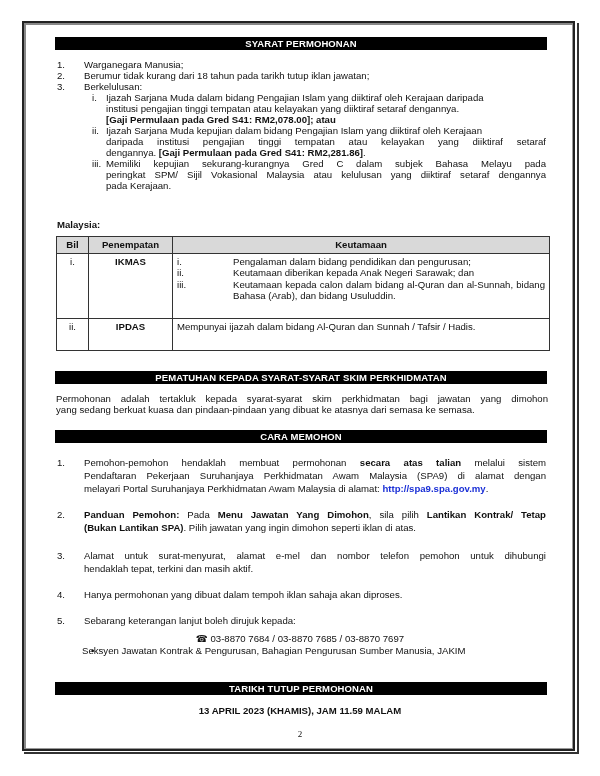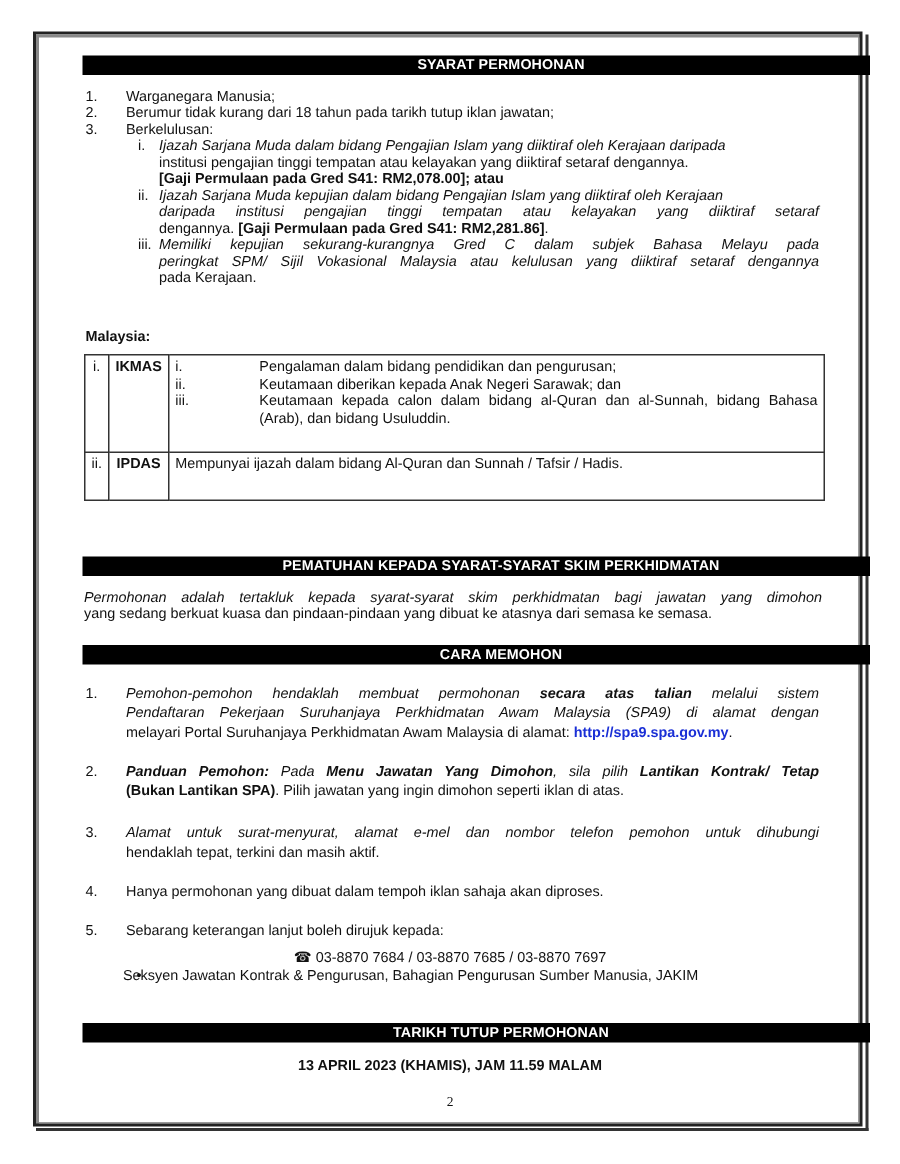--- a/index.html
+++ b/index.html
@@ -2,23 +2,23 @@
 <html><head>
 <meta charset="utf-8">
 <style>
   html, body { margin:0; padding:0; background:#ffffff; }
   body { width:600px; height:776px; position:relative; overflow:hidden;
          font-family:"Liberation Sans", sans-serif; color:#111; }
   .frame { position:absolute; left:22px; top:21px; width:553px; height:730px;
            border:2px solid #222; box-shadow: inset 2px 2px 0 #888, inset -1px -1px 0 #999; box-sizing:border-box; background:#fff; }
   .frame-shadow { position:absolute; left:24px; top:23px; width:555px; height:731px; border-right:2px solid #333; border-bottom:2px solid #333; box-sizing:border-box; }
   .bar { position:absolute; left:55px; width:492px; height:13px; background:#000; color:#fff;
-         font-weight:bold; font-size:9.5px; text-align:center; line-height:13px; letter-spacing:0.1px;padding-left:33px; }
+         font-weight:bold; font-size:9.5px; text-align:center; line-height:13px; letter-spacing:0.1px; }
   .t { position:absolute; font-size:9.6px; line-height:11px; white-space:nowrap; }
-  .j { position:absolute; font-size:9.6px; line-height:11px; text-align:justify; text-align-last:left;font-style:italic; }
+  .j { position:absolute; font-size:9.6px; line-height:11px; text-align:justify; text-align-last:left; }
   .b { font-weight:bold; }
   .link { color:#1a2fd6; font-weight:bold; }
   table.keut { position:absolute; left:56px; top:236px; width:494px; border-collapse:collapse; font-size:9.6px; }
   table.keut td, table.keut th { border:1px solid #333; padding:2px 4px; vertical-align:top; line-height:11.5px; }
   table.keut th { background:#d9d9d9; font-weight:bold; text-align:center; }
   .sub { display:flex; }
   .sub .r { width:15px; flex:none; }
   .sub .x { flex:1; text-align:justify;margin-left:41px; }
   .center { text-align:center; }
 </style>
@@ -48,20 +48,25 @@
 <div class="t" style="left:106px;top:147px"><span>dengannya. </span><span class="b">[Gaji Permulaan pada Gred S41: RM2,281.86]</span><span>.</span></div>
 
 <div class="t" style="left:92px;top:158px">iii.</div>
 <div class="j" style="left:106px;top:158px;width:440px;text-align-last:justify">Memiliki kepujian sekurang-kurangnya Gred C dalam subjek Bahasa Melayu pada</div>
 <div class="j" style="left:106px;top:169px;width:440px;text-align-last:justify">peringkat SPM/ Sijil Vokasional Malaysia atau kelulusan yang diiktiraf setaraf dengannya</div>
 <div class="t" style="left:106px;top:180px">pada Kerajaan.</div>
 
 <div class="t b" style="left:57px;top:219px">Malaysia:</div>
 <table class="keut">
   <tbody>
+      <tr>
+    <th style="width:23px">Bil</th>
+    <th style="width:75px">Penempatan</th>
+    <th>Keutamaan</th>
+  </tr>
   <tr style="height:65px">
     <td class="center">i.</td>
     <td class="center b">IKMAS</td>
     <td>
       <div class="sub">
             <span class="r">i.</span>
             <span class="x">Pengalaman dalam bidang pendidikan dan pengurusan;</span>
           </div>
       <div class="sub">
             <span class="r">ii.</span>

